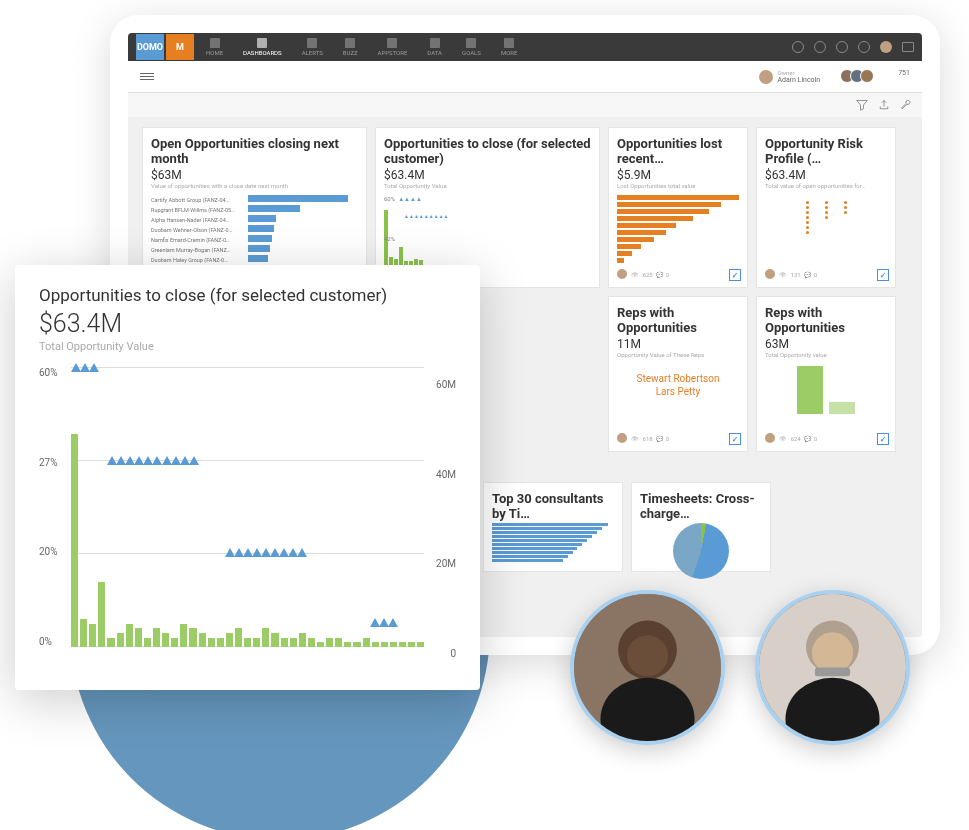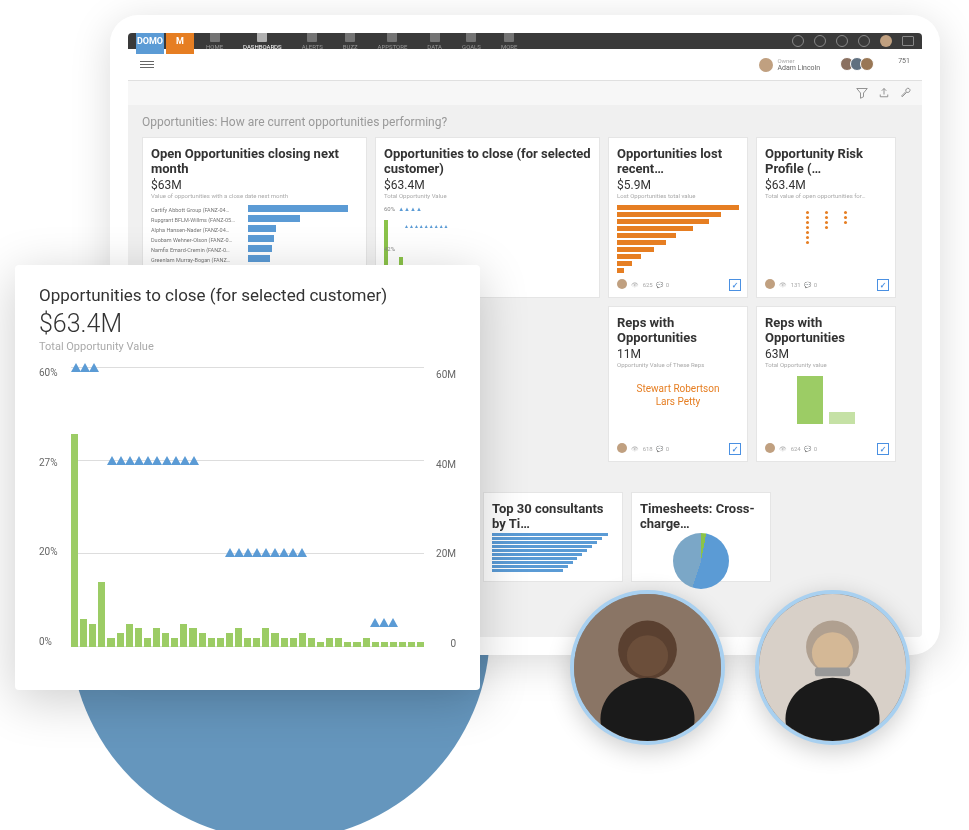--- a/index.html
+++ b/index.html
@@ -1,20 +1,20 @@
 <!DOCTYPE html>
 <html><head>
 <meta charset="utf-8">
 <style>
 *{box-sizing:border-box;margin:0;padding:0;font-family:-apple-system,BlinkMacSystemFont,"Segoe UI",Roboto,sans-serif}
 body{width:969px;height:830px;position:relative;background:#fff;overflow:hidden}
 .blue-circle{position:absolute;width:420px;height:420px;border-radius:50%;background:#6596bd;left:70px;top:420px;z-index:0}
 .tablet{position:absolute;left:110px;top:15px;width:830px;height:640px;background:#fff;border-radius:28px;box-shadow:0 8px 40px rgba(0,0,0,.15);padding:18px;z-index:1}
 .screen{width:100%;height:100%;background:#f0f0f0;border-radius:4px;overflow:hidden;position:relative}
-.topbar{height:16px;background:#3a3a3a;display:flex;align-items:center;padding:0 8px;gap:2px}
+.topbar{height:28px;background:#3a3a3a;display:flex;align-items:center;padding:0 8px;gap:2px}
 .logo-sq{width:28px;height:26px;display:flex;align-items:center;justify-content:center;color:#fff;font-size:9px;font-weight:700}
 .logo-domo{background:#5b9bd5}
 .logo-m{background:#e67e22}
 .nav-item{display:flex;flex-direction:column;align-items:center;color:#999;font-size:6px;padding:0 10px;cursor:pointer}
 .nav-item.active{color:#fff}
 .nav-ico{width:10px;height:10px;background:currentColor;opacity:.6;margin-bottom:1px;border-radius:1px}
 .topbar-right{margin-left:auto;display:flex;gap:10px;align-items:center}
 .tb-ico{width:12px;height:12px;border:1px solid #888;border-radius:50%;cursor:pointer}
 .subhead{height:32px;background:#fff;display:flex;align-items:center;padding:0 12px;border-bottom:1px solid #e0e0e0}
 .hamb{width:14px;display:flex;flex-direction:column;gap:2px;margin-right:12px;cursor:pointer}
@@ -42,21 +42,21 @@
 .hbar-o{height:5px;background:#e67e22;margin-bottom:2px}
 .vbar-row{display:flex;align-items:flex-end;gap:1px;height:55px}
 .vbar{width:4px;background:#8bc34a}
 .mega-name{color:#e67e22;font-size:10px;text-align:center;line-height:1.3;padding-top:8px}
 .floating-card{position:absolute;left:15px;top:265px;width:465px;height:425px;background:#fff;border-radius:4px;box-shadow:0 10px 50px rgba(0,0,0,.2);padding:20px 24px;z-index:5}
 .fc-title{font-size:17px;color:#333;font-weight:400;margin-bottom:4px}
 .fc-value{font-size:25px;color:#333;font-weight:300;margin-bottom:2px}
 .fc-sub{font-size:11px;color:#aaa;margin-bottom:14px}
 .chart-area{position:relative;height:300px}
 .y-axis{position:absolute;left:0;top:0;width:30px;height:280px;display:flex;flex-direction:column;justify-content:space-between;font-size:10px;color:#666}
-.y-axis2{position:absolute;right:0;top:2px;width:30px;height:280px;display:flex;flex-direction:column;justify-content:space-between;font-size:10px;color:#666;text-align:right}
+.y-axis2{position:absolute;right:0;top:12px;width:30px;height:280px;display:flex;flex-direction:column;justify-content:space-between;font-size:10px;color:#666;text-align:right}
 .plot{position:absolute;left:32px;right:32px;top:0;bottom:20px}
 .grid-line{position:absolute;left:0;right:0;height:1px;background:#ddd}
 .bars{position:absolute;left:0;right:0;bottom:0;height:280px;display:flex;align-items:flex-end;gap:2px}
 .bar{flex:1;background:#9ccc65;min-width:0}
 .tri-big{width:0;height:0;border-left:5px solid transparent;border-right:5px solid transparent;border-bottom:9px solid #5b9bd5}
 .person{position:absolute;width:155px;height:155px;border-radius:50%;border:4px solid #a8d0f0;background:#888;z-index:6;box-shadow:0 6px 25px rgba(0,0,0,.2);overflow:hidden}
 .person1{left:570px;top:590px}
 .person2{left:755px;top:590px}
 .person svg{width:100%;height:100%}
 .hbar-mini-blue{display:flex;flex-direction:column;gap:1px}
@@ -152,21 +152,20 @@
         </svg>
   <svg class="fb-ico" viewBox="0 0 16 16">
           <path d="M8 2v8M5 5l3-3 3 3M3 10v3h10v-3" fill="none" stroke="#888" stroke-width="1.2"></path>
         </svg>
   <svg class="fb-ico" viewBox="0 0 16 16">
           <path d="M13 3a3 3 0 01-4 4L3 13l-1-1 6-6a3 3 0 014-4z" fill="none" stroke="#888" stroke-width="1.2"></path>
         </svg>
 </div>
 
 <div class="content">
-  <div class="section-title">Opportunities: How are current opportunities performing?</div>
 
   <div class="card-row">
 
     <div class="card" style="width:225px">
       <div class="card-title">Open Opportunities closing next month</div>
       <div class="card-value">$63M</div>
       <div class="card-sub">Value of opportunities with a close date next month</div>
       <div class="card-body" id="c1-bars">
               <div style="display: flex; align-items: center; gap: 2px; margin-bottom: 1px;">
                 <span class="bar-row-label" style="width:95px;overflow:hidden;white-space:nowrap">Cartify Abbott Group (FANZ-04…</span>

